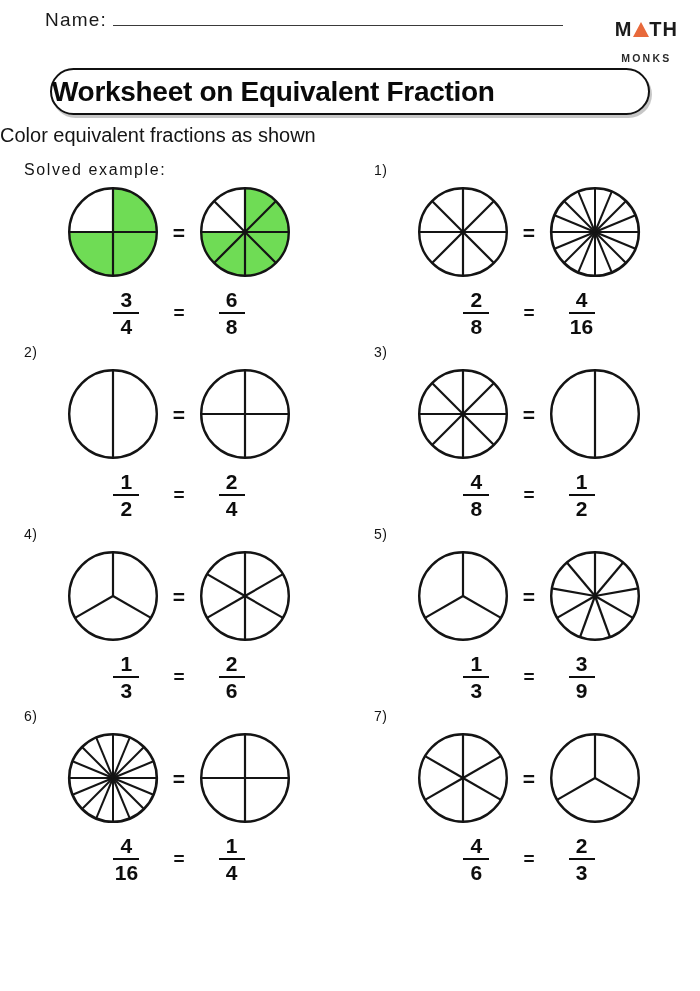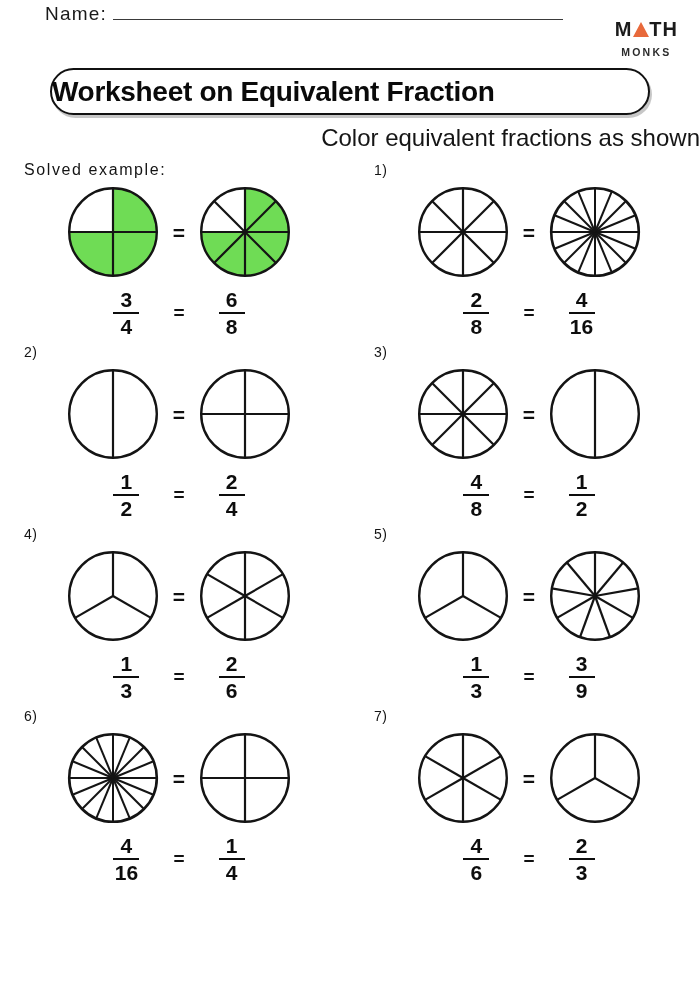--- a/index.html
+++ b/index.html
@@ -19,21 +19,21 @@
   
   .header {
     position: absolute;
     left: 0; top: 0;
     width: 700px;
     height: 62px;
   }
   .name-row {
     position: absolute;
     left: 45px;
-    top: 4px;
+    top: 10px;
     display: flex;
     align-items: flex-end;
     justify-content: space-between;
   }
   .name-label {
     font-size: 19px;
     letter-spacing: 1.2px;
     color: #1a1a1a;
     line-height: 1;
     font-family: "Liberation Sans", sans-serif;
@@ -71,21 +71,21 @@
     border-bottom: 15px solid #e8693b;
     margin: 0 0.5px;
     position: relative;
     top: 1px;
   }
   .logo-bottom {
     font-size: 10.5px;
     font-weight: 700;
     letter-spacing: 2.2px;
     color: #2b2b2b;
-    margin-top: 8px;
+    margin-top: 14px;
   }
 
   
   .title-banner {
     position: absolute;
     left: 50px;
     top: 68px;
     width: 600px;
     height: 47px;
     border: 2.2px solid #111111;
@@ -101,22 +101,22 @@
     font-weight: 700;
     letter-spacing: -0.3px;
     color: #0a0a0a;
     white-space: nowrap;
   }
 
   .subtitle {
     position: absolute;
     left: 0; top: 124px;
     width: 700px;
-    text-align: right;
-    font-size: 24px;
+    text-align: left;
+    font-size: 20px;
     color: #151515;
   }
 
   
   .sheet {
     position: absolute;
     left: 0;
     top: 160px;
     width: 700px;
   }

